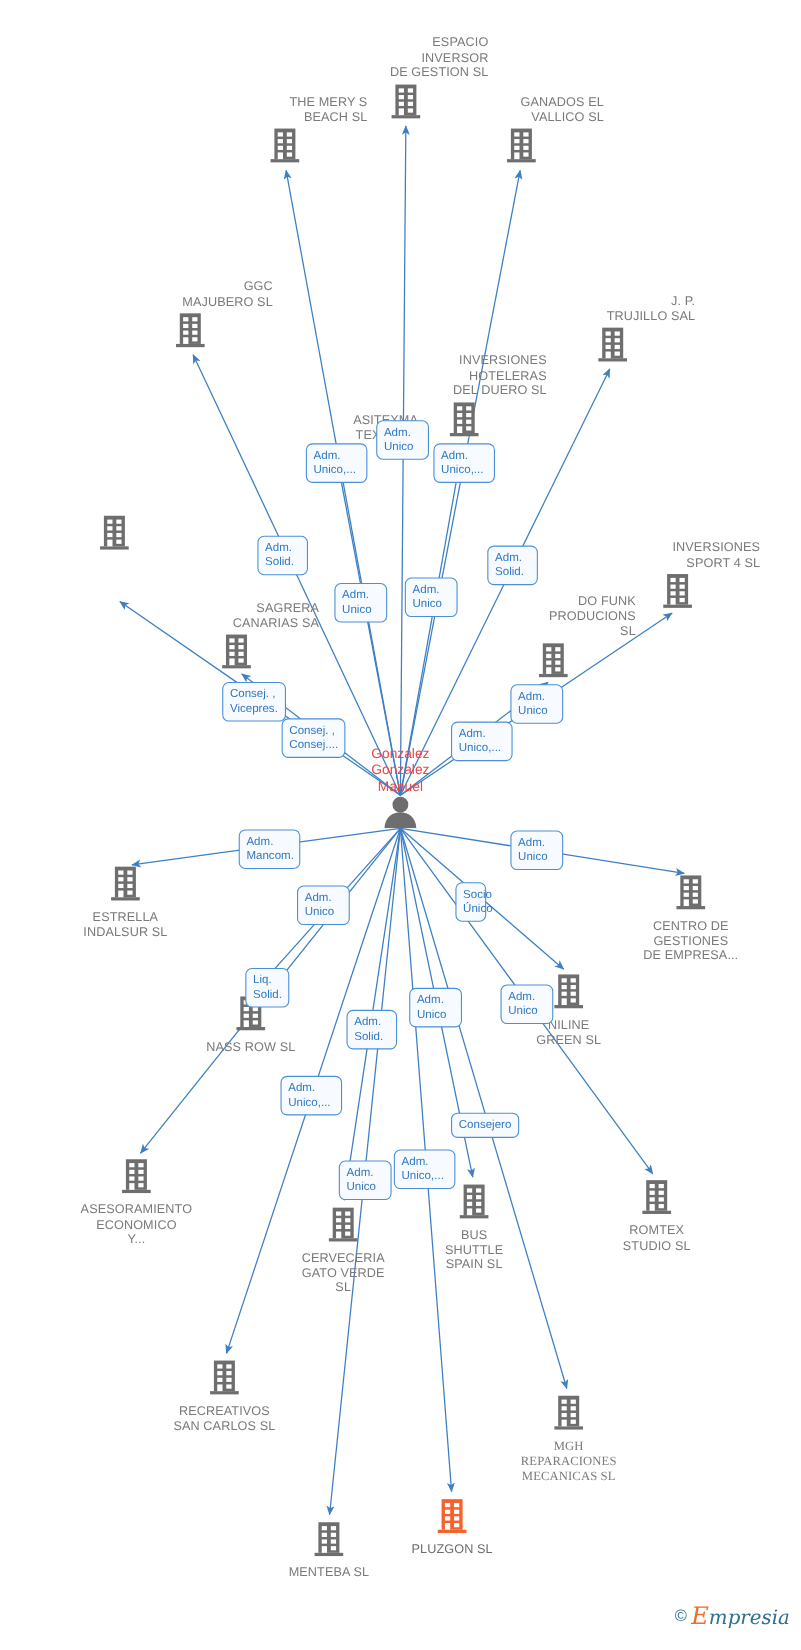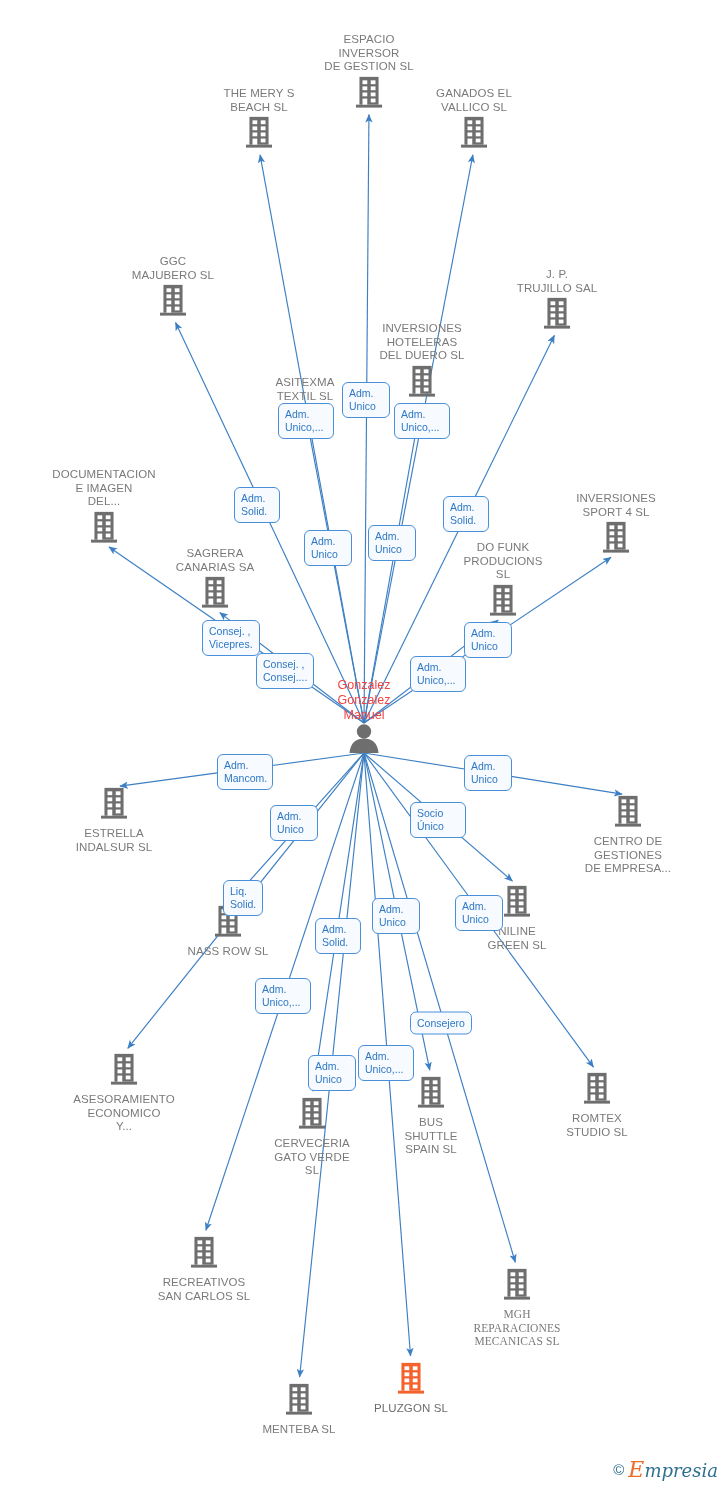--- a/index.html
+++ b/index.html
@@ -10,21 +10,21 @@
   #stage{position:absolute;left:0;top:0;width:728px;height:1500px;}
   svg#edges{position:absolute;left:0;top:0;width:728px;height:1500px;pointer-events:none;}
 
   
   .node{position:absolute;transform:translate(-50%,0);text-align:center;width:150px;}
   .node .ico{display:block;margin:0 auto;}
   .node .lbl{
     display:block;font-size:11.5px;line-height:13.5px;color:#7a7a7a;
     letter-spacing:.1px;white-space:pre-line;
   }
-  .node.above .lbl{margin-bottom:2px;}
+  .node.above .lbl{margin-bottom:2px;text-align:right;}
   .node.below .lbl{margin-top:3px;}
   .node.focus .lbl{color:#6d6d6d;font-weight:normal;}
 
   
   .person{position:absolute;transform:translate(-50%,0);text-align:center;width:170px;}
   .person .lbl{display:block;font-size:12.5px;line-height:15px;color:#ef4444;white-space:pre-line;}
 
   
   .chip{
     position:absolute;transform:translate(-50%,-50%);
@@ -188,23 +188,20 @@
             <rect x="18" y="5" width="5.5" height="4.4" fill="#fff"></rect>
             <rect x="8.5" y="12" width="5.5" height="4.4" fill="#fff"></rect>
             <rect x="18" y="12" width="5.5" height="4.4" fill="#fff"></rect>
             <rect x="8.5" y="19" width="5.5" height="4.4" fill="#fff"></rect>
             <rect x="18" y="19" width="5.5" height="4.4" fill="#fff"></rect>
             <rect x="8.5" y="26" width="5.5" height="7" fill="#fff"></rect>
             <rect x="18" y="26" width="5.5" height="4.4" fill="#fff"></rect>
           </svg></span>
       </div>
       <div class="node above" style="left: 104px; top: 468px;">
-        <span class="lbl">DOCUMENTACION
-E IMAGEN
-DEL...</span>
         <span class="ico"><svg width="28" height="33" viewBox="0 0 32 38" aria-hidden="true">
             <rect x="5" y="1" width="22" height="32" fill="#6e6e6e"></rect>
             <rect x="1" y="33" width="30" height="3.4" fill="#6e6e6e"></rect>
             <rect x="8.5" y="5" width="5.5" height="4.4" fill="#fff"></rect>
             <rect x="18" y="5" width="5.5" height="4.4" fill="#fff"></rect>
             <rect x="8.5" y="12" width="5.5" height="4.4" fill="#fff"></rect>
             <rect x="18" y="12" width="5.5" height="4.4" fill="#fff"></rect>
             <rect x="8.5" y="19" width="5.5" height="4.4" fill="#fff"></rect>
             <rect x="18" y="19" width="5.5" height="4.4" fill="#fff"></rect>
             <rect x="8.5" y="26" width="5.5" height="7" fill="#fff"></rect>
@@ -483,21 +480,21 @@
       <div class="chip" style="left: 488px; top: 640px; width: 48px;">Adm.
 Unico</div>
       <div class="chip" style="left: 438px; top: 674px; width: 56px;">Adm.
 Unico,...</div>
       <div class="chip" style="left: 245px; top: 772px; width: 56px;">Adm.
 Mancom.</div>
       <div class="chip" style="left: 488px; top: 773px; width: 48px;">Adm.
 Unico</div>
       <div class="chip" style="left: 294px; top: 823px; width: 48px;">Adm.
 Unico</div>
-      <div class="chip" style="left: 438px; top: 820px; width: 56px;">Socio
+      <div class="chip" style="left: 428px; top: 820px; width: 28px;">Socio
 Único</div>
       <div class="chip" style="left: 243px; top: 898px; width: 40px;">Liq.  Solid.</div>
       <div class="chip" style="left: 338px; top: 936px; width: 46px;">Adm.
 Solid.</div>
       <div class="chip" style="left: 396px; top: 916px; width: 48px;">Adm.
 Unico</div>
       <div class="chip" style="left: 479px; top: 913px; width: 48px;">Adm.
 Unico</div>
       <div class="chip" style="left: 283px; top: 996px; width: 56px;">Adm.
 Unico,...</div>

